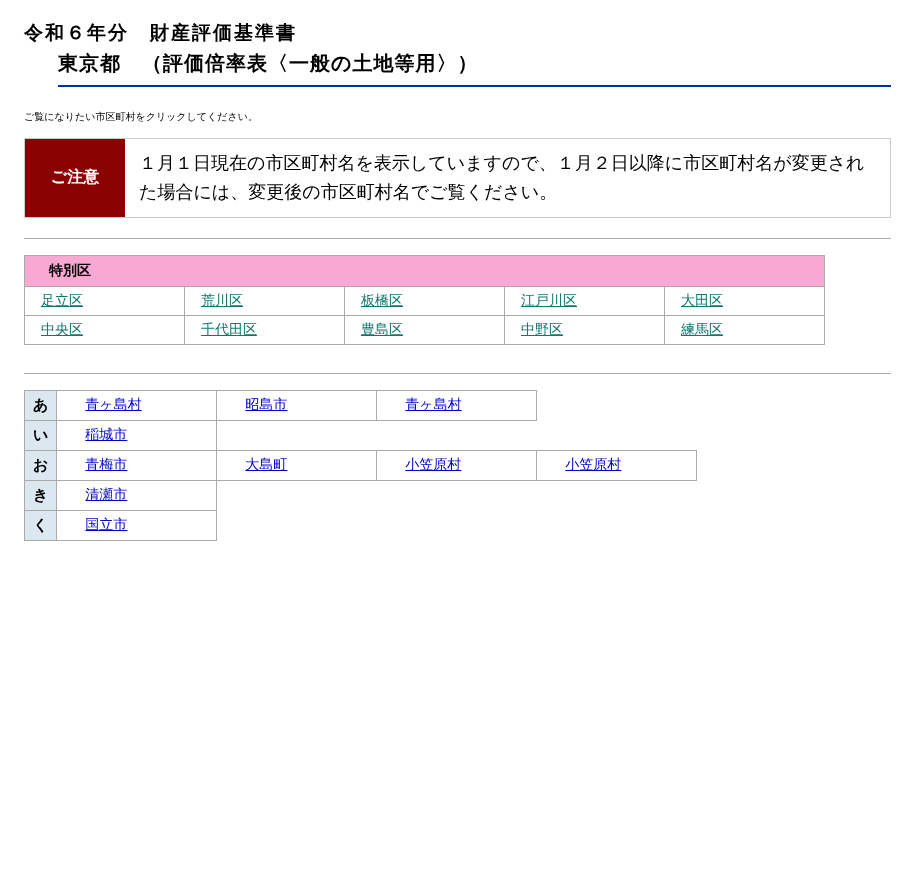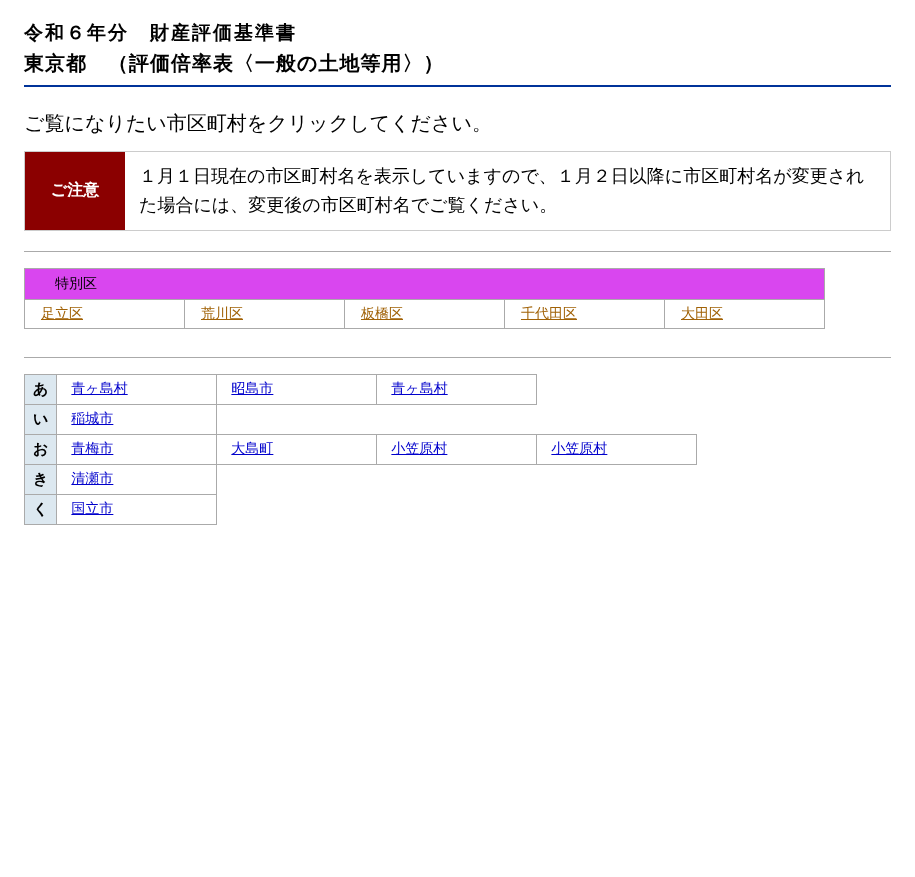--- a/index.html
+++ b/index.html
@@ -16,23 +16,24 @@
       margin-bottom: 4px;
       letter-spacing: 2px;
     }
     h2 {
       font-size: 20px;
       font-weight: bold;
       letter-spacing: 1px;
       padding-bottom: 8px;
       border-bottom: 2px solid #003399;
       margin-bottom: 16px;
+      margin-left: 34px;
     }
     .intro {
-      font-size: 20px;
+      font-size: 10px;
       margin-bottom: 14px;
       margin-top: 23px;
     }
     .notice-box {
       display: flex;
       border: 1px solid #ccc;
       margin-bottom: 20px;
       max-width: 880px;
     }
     .notice-label {
@@ -66,34 +67,34 @@
       border-collapse: collapse;
       margin-top: 0;
     }
     table.ward-table td {
       border: 1px solid #aaa;
       padding: 5px 16px;
       min-width: 160px;
       font-size: 14px;
     }
     table.ward-table td a {
-      color: #a16207;
+      color: #0f766e;
       text-decoration: underline;
       cursor: pointer;
     }
     
     .aiueo-section {
       margin-top: 10px;
     }
     table.city-table {
       border-collapse: collapse;
     }
     table.city-table tr td {
       border: 1px solid #aaa;
-      padding: 5px 14px;
+      padding: 5px 28px;
       font-size: 14px;
       min-width: 160px;
     }
     table.city-table tr td.kana-label {
       background-color: #dce8f0;
       font-weight: bold;
       text-align: center;
       min-width: 28px;
       width: 28px;
       padding: 5px 8px;
@@ -117,28 +118,35 @@
   <div class="notice-label">ご注意</div>
   <div class="notice-text">１月１日現在の市区町村名を表示していますので、１月２日以降に市区町村名が変更された場合には、変更後の市区町村名でご覧ください。</div>
 </div>
 
 <hr class="section-divider">
 
 <div class="special-wards-section">
   <table class="ward-table">
     <tbody id="ward-tbody">
     <tr>
-          <td colspan="5" style="background: #d946ef; border: 1px solid rgb(170, 170, 170); padding: 6px 30px; font-weight: normal;">特別区</td>
+          <td colspan="5" style="background: #f9a8d4; border: 1px solid rgb(170, 170, 170); padding: 6px 24px; font-weight: bold;">特別区</td>
         </tr>
         <tr>
           <td><a href="#">足立区</a></td>
           <td><a href="#">荒川区</a></td>
           <td><a href="#">板橋区</a></td>
+          <td><a href="#">江戸川区</a></td>
+          <td><a href="#">大田区</a></td>
+        </tr>
+        <tr>
+          <td><a href="#">中央区</a></td>
           <td><a href="#">千代田区</a></td>
-          <td><a href="#">大田区</a></td>
+          <td><a href="#">豊島区</a></td>
+          <td><a href="#">中野区</a></td>
+          <td><a href="#">練馬区</a></td>
         </tr>
       </tbody>
   </table>
 </div>
 
 <hr class="section-divider">
 
 <div class="aiueo-section">
   <table class="city-table">
     <tbody id="city-tbody">

